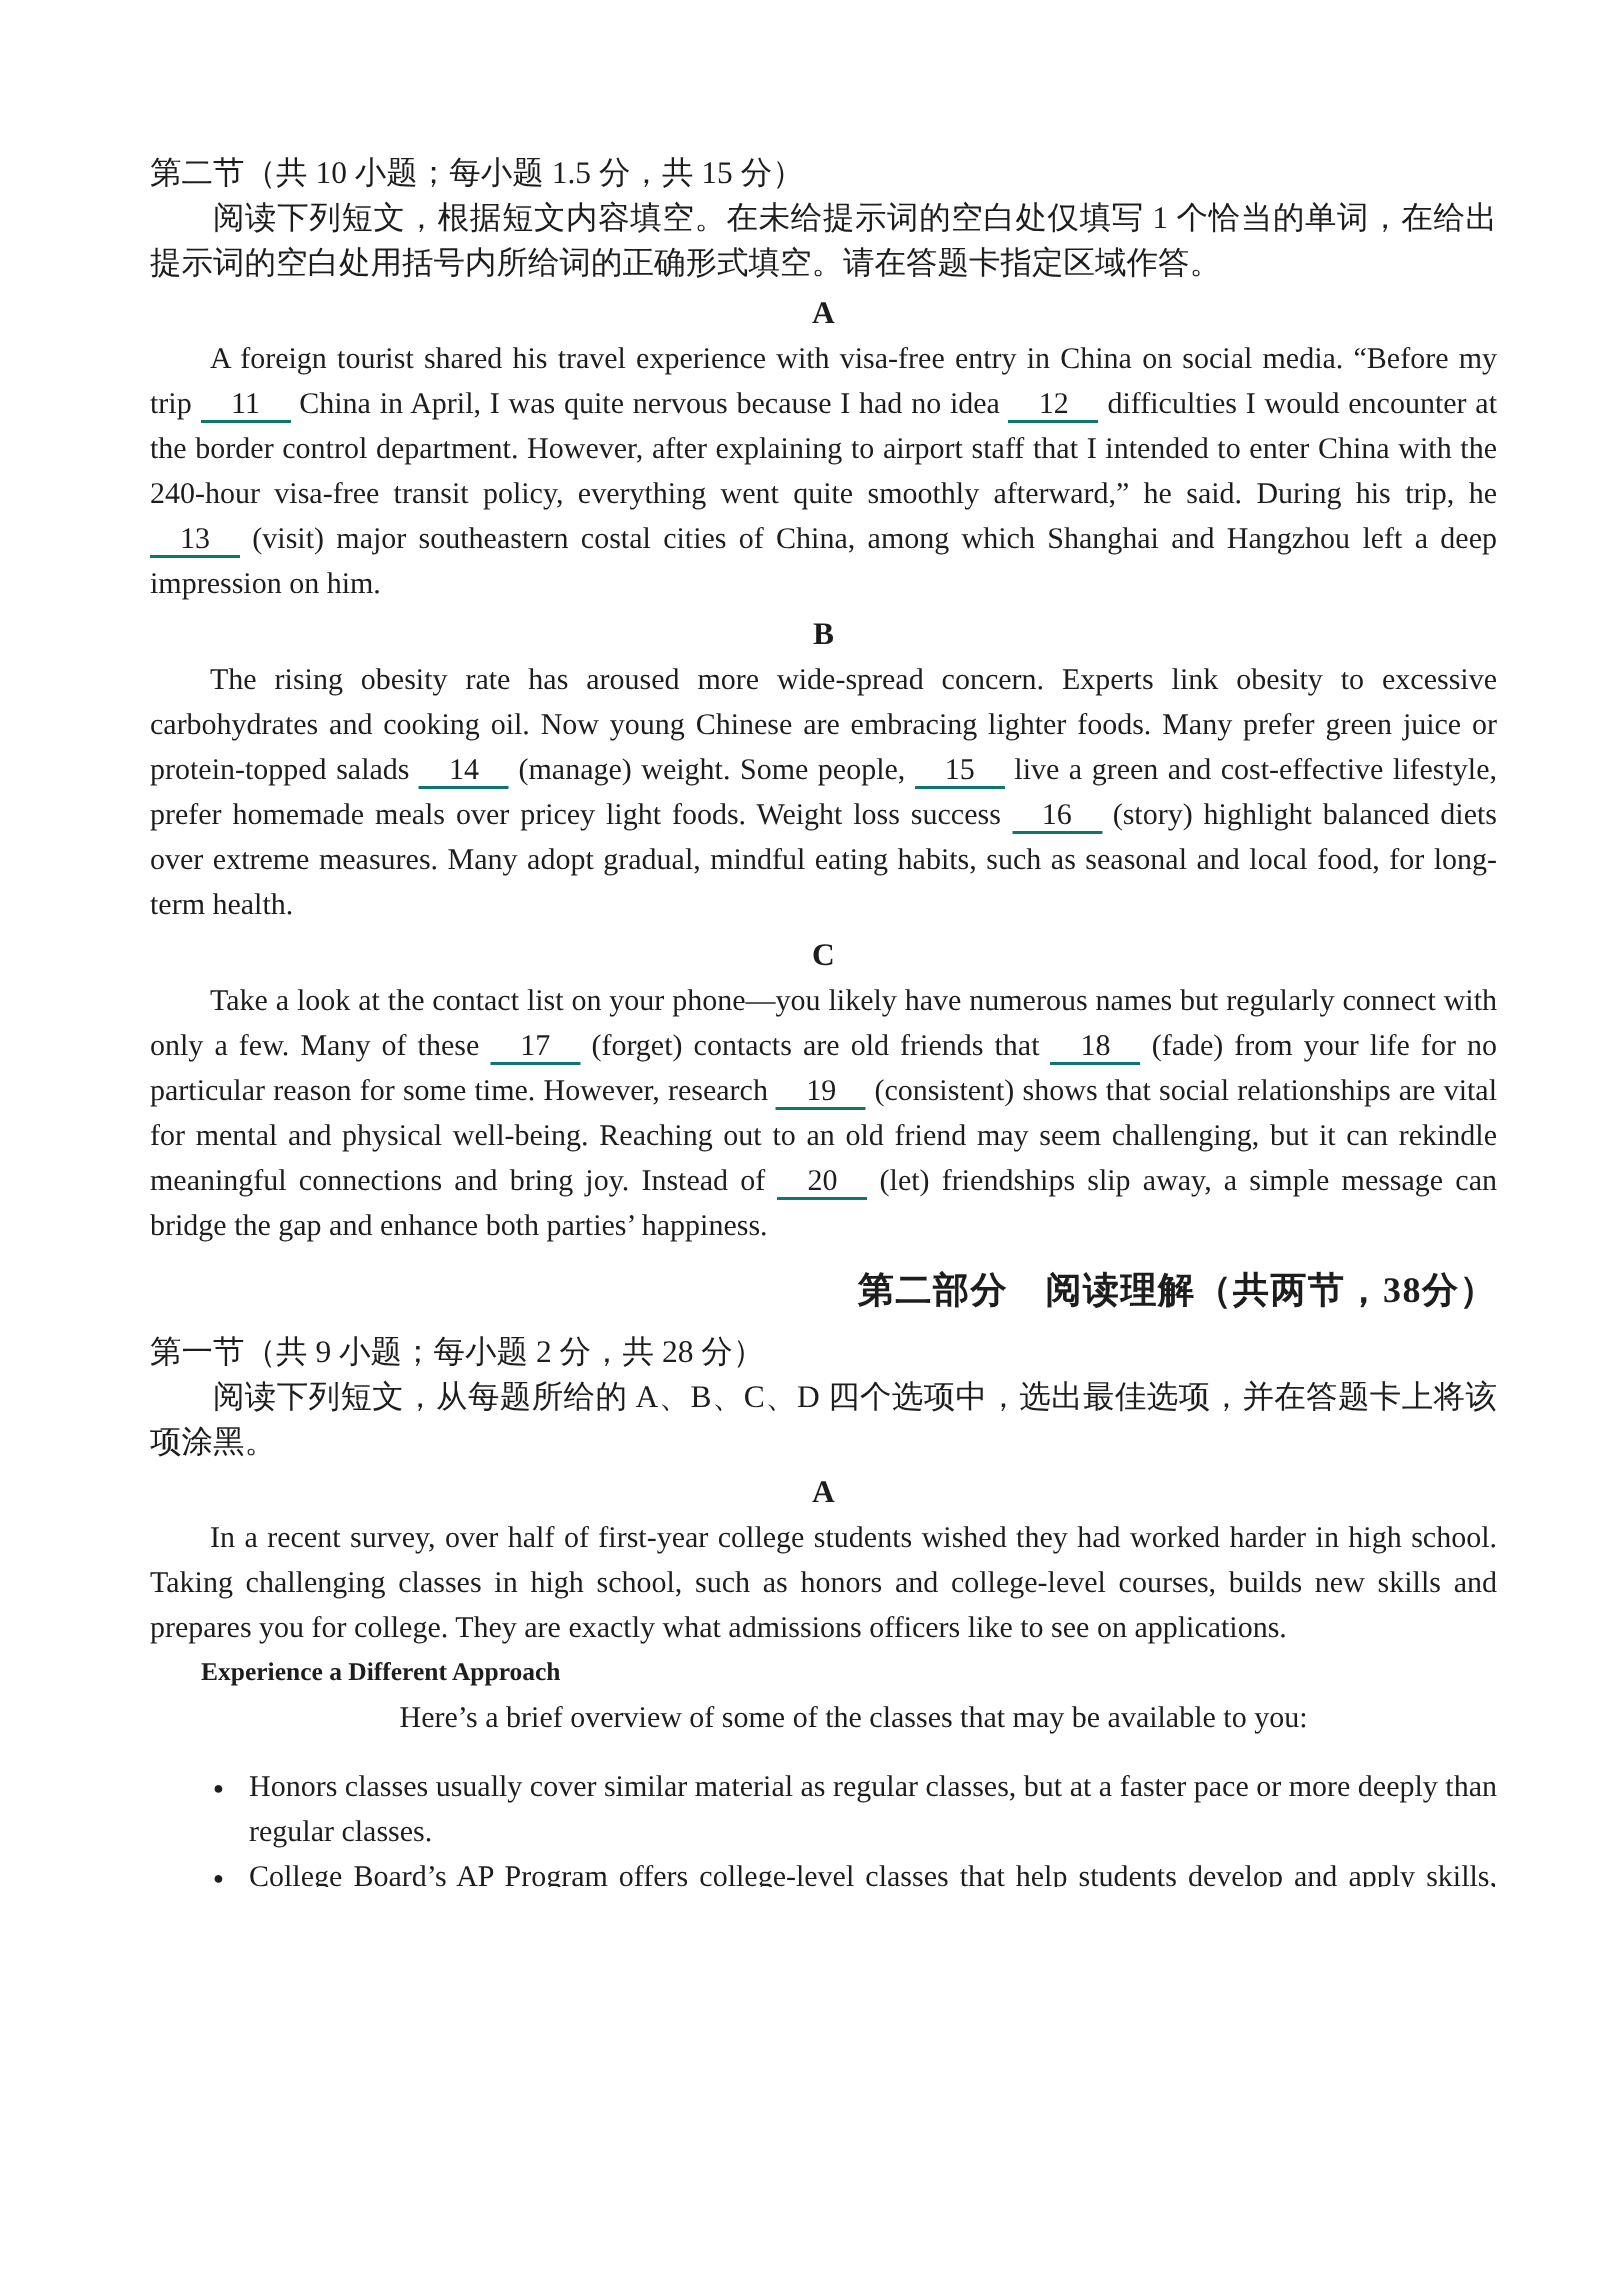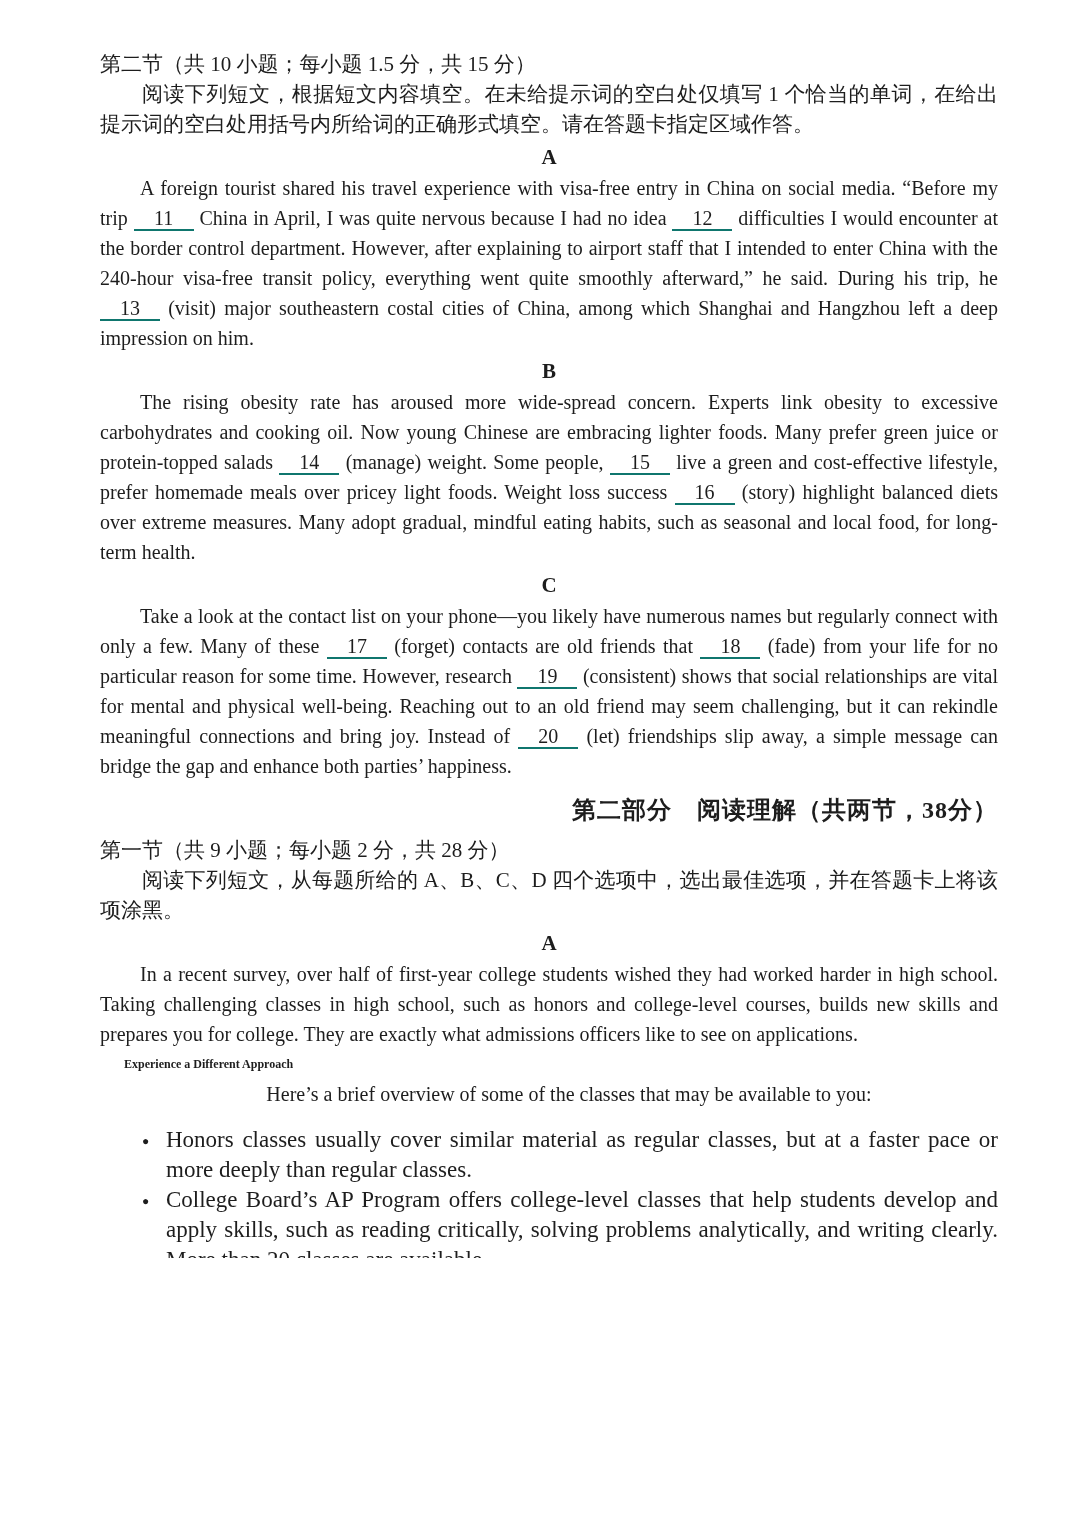--- a/index.html
+++ b/index.html
@@ -1,21 +1,21 @@
 <!DOCTYPE html>
 <html><head>
 <meta charset="utf-8">
 <style>
   html,body { margin:0; padding:0; background:#ffffff; }
   .page {
     width:1080px; height:1258px;
     background:#ffffff;
     position:relative;
     box-sizing:border-box;
-    padding:49px 82px 0 100px;
+    padding:100px 82px 0 100px;
     font-family:"Liberation Serif", serif;
     color:#1d1d1d;
     overflow:hidden;
   }
   .cn  { font-size:21px; line-height:30px; margin:0; text-align:justify; }
   .ind2 { text-indent:2em; }
   .s2-header, .s1-header { font-size:21px; line-height:30px; margin:0; }
   .s1-header { margin-top:8px; }
   .plabel {
     text-align:center; font-weight:bold; font-size:21px;
@@ -28,25 +28,25 @@
   .blank {
     display:inline-block; min-width:30px; padding:0 15px 0;
     text-align:center; text-indent:0;
     border-bottom:2px solid #0f766e;
     line-height:21px;
   }
   .part2 {
     font-size:24px; font-weight:bold; margin:12px 0 6px;
     line-height:34px; letter-spacing:1px;text-align:right;
   }
-  .subhead { font-weight:bold; font-size:12px; line-height:30px; margin:0 0 0 2em; }
+  .subhead { font-weight:bold; font-size:17px; line-height:30px; margin:0 0 0 2em; }
   .intro   { font-size:20px; line-height:30px; margin:0 0 16px 2em;text-align:center; }
   ul.bullets { margin:0; padding:0 0 0 66px; }
   ul.bullets li {
-    list-style:none; font-size:23px; line-height:30px;
+    list-style:none; font-size:20px; line-height:30px;
     text-align:justify; position:relative;
   }
   ul.bullets li::before {
     content:"●"; position:absolute; left:-24px; top:1px; font-size:12px;
   }
   .footer {
     position:absolute; left:0; right:0; top:1416px;
     text-align:center; font-size:21px; letter-spacing:3px; color:#6d28d9;
   }
   .watermark {

